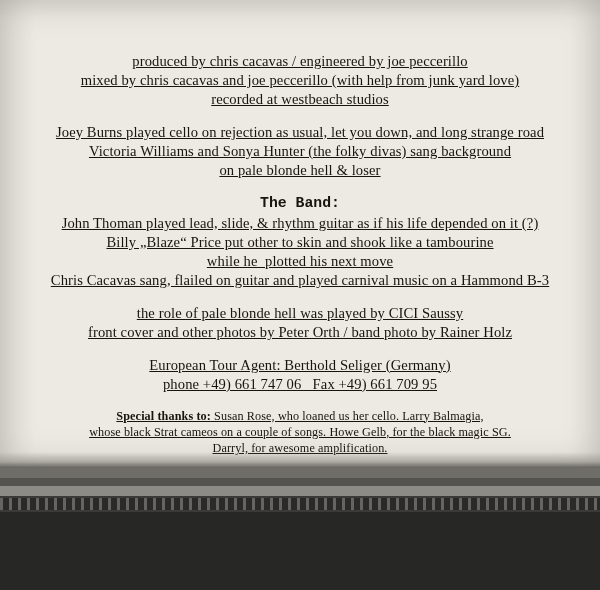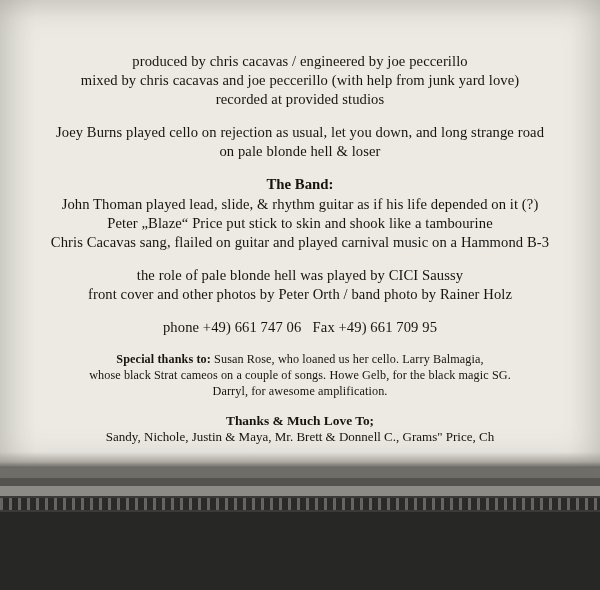--- a/index.html
+++ b/index.html
@@ -45,26 +45,28 @@
     padding-top: 44px;
   }
   .block {
     margin: 0 0 14px 0;
   }
   .line {
     line-height: 1.30;
     font-size: 14.6px;
     letter-spacing: 0.1px;
     white-space: pre;
+    text-decoration: underline;
   }
   .block.b1 .line { font-size: 14.6px; }
   .heading {
     font-weight: bold;
     font-size: 14.8px;
     line-height: 1.35;
+    font-family: Liberation Mono, monospace;
   }
   .small .line {
     font-size: 12.2px;
     line-height: 1.32;
   }
   .small .lead {
     font-weight: bold;
   }
   .thanks-head {
     font-weight: bold;
@@ -119,41 +121,44 @@
 
 <div class="page">
 
   <div class="paper">
     <div class="paper-inner">
       <div class="credits">
 
         <div class="block b1">
           <div class="line">produced by chris cacavas / engineered by joe peccerillo</div>
           <div class="line">mixed by chris cacavas and joe peccerillo (with help from junk yard love)</div>
-          <div class="line">recorded at provided studios</div>
+          <div class="line">recorded at westbeach studios</div>
         </div>
 
         <div class="block">
           <div class="line">Joey Burns played cello on rejection as usual, let you down, and long strange road</div>
+          <div class="line">Victoria Williams and Sonya Hunter (the folky divas) sang background</div>
           <div class="line">on pale blonde hell &amp; loser</div>
         </div>
 
         <div class="block">
           <div class="heading">The Band:</div>
           <div class="line">John Thoman played lead, slide, &amp; rhythm guitar as if his life depended on it (?)</div>
-          <div class="line">Peter „Blaze“ Price put stick to skin and shook like a tambourine</div>
+          <div class="line">Billy „Blaze“ Price put other to skin and shook like a tambourine</div>
+          <div class="line">while he  plotted his next move</div>
           <div class="line">Chris Cacavas sang, flailed on guitar and played carnival music on a Hammond B-3</div>
         </div>
 
         <div class="block">
           <div class="line">the role of pale blonde hell was played by CICI Saussy</div>
           <div class="line">front cover and other photos by Peter Orth / band photo by Rainer Holz</div>
         </div>
 
         <div class="block">
+          <div class="line">European Tour Agent: Berthold Seliger (Germany)</div>
           <div class="line">phone +49) 661 747 06   Fax +49) 661 709 95</div>
         </div>
 
         <div class="block small">
           <div class="line"><span class="lead">Special thanks to:</span><span> Susan Rose, who loaned us her cello. Larry Balmagia,</span></div>
           <div class="line">whose black Strat cameos on a couple of songs. Howe Gelb, for the black magic SG.</div>
           <div class="line">Darryl, for awesome amplification.</div>
         </div>
 
         <div class="block">

